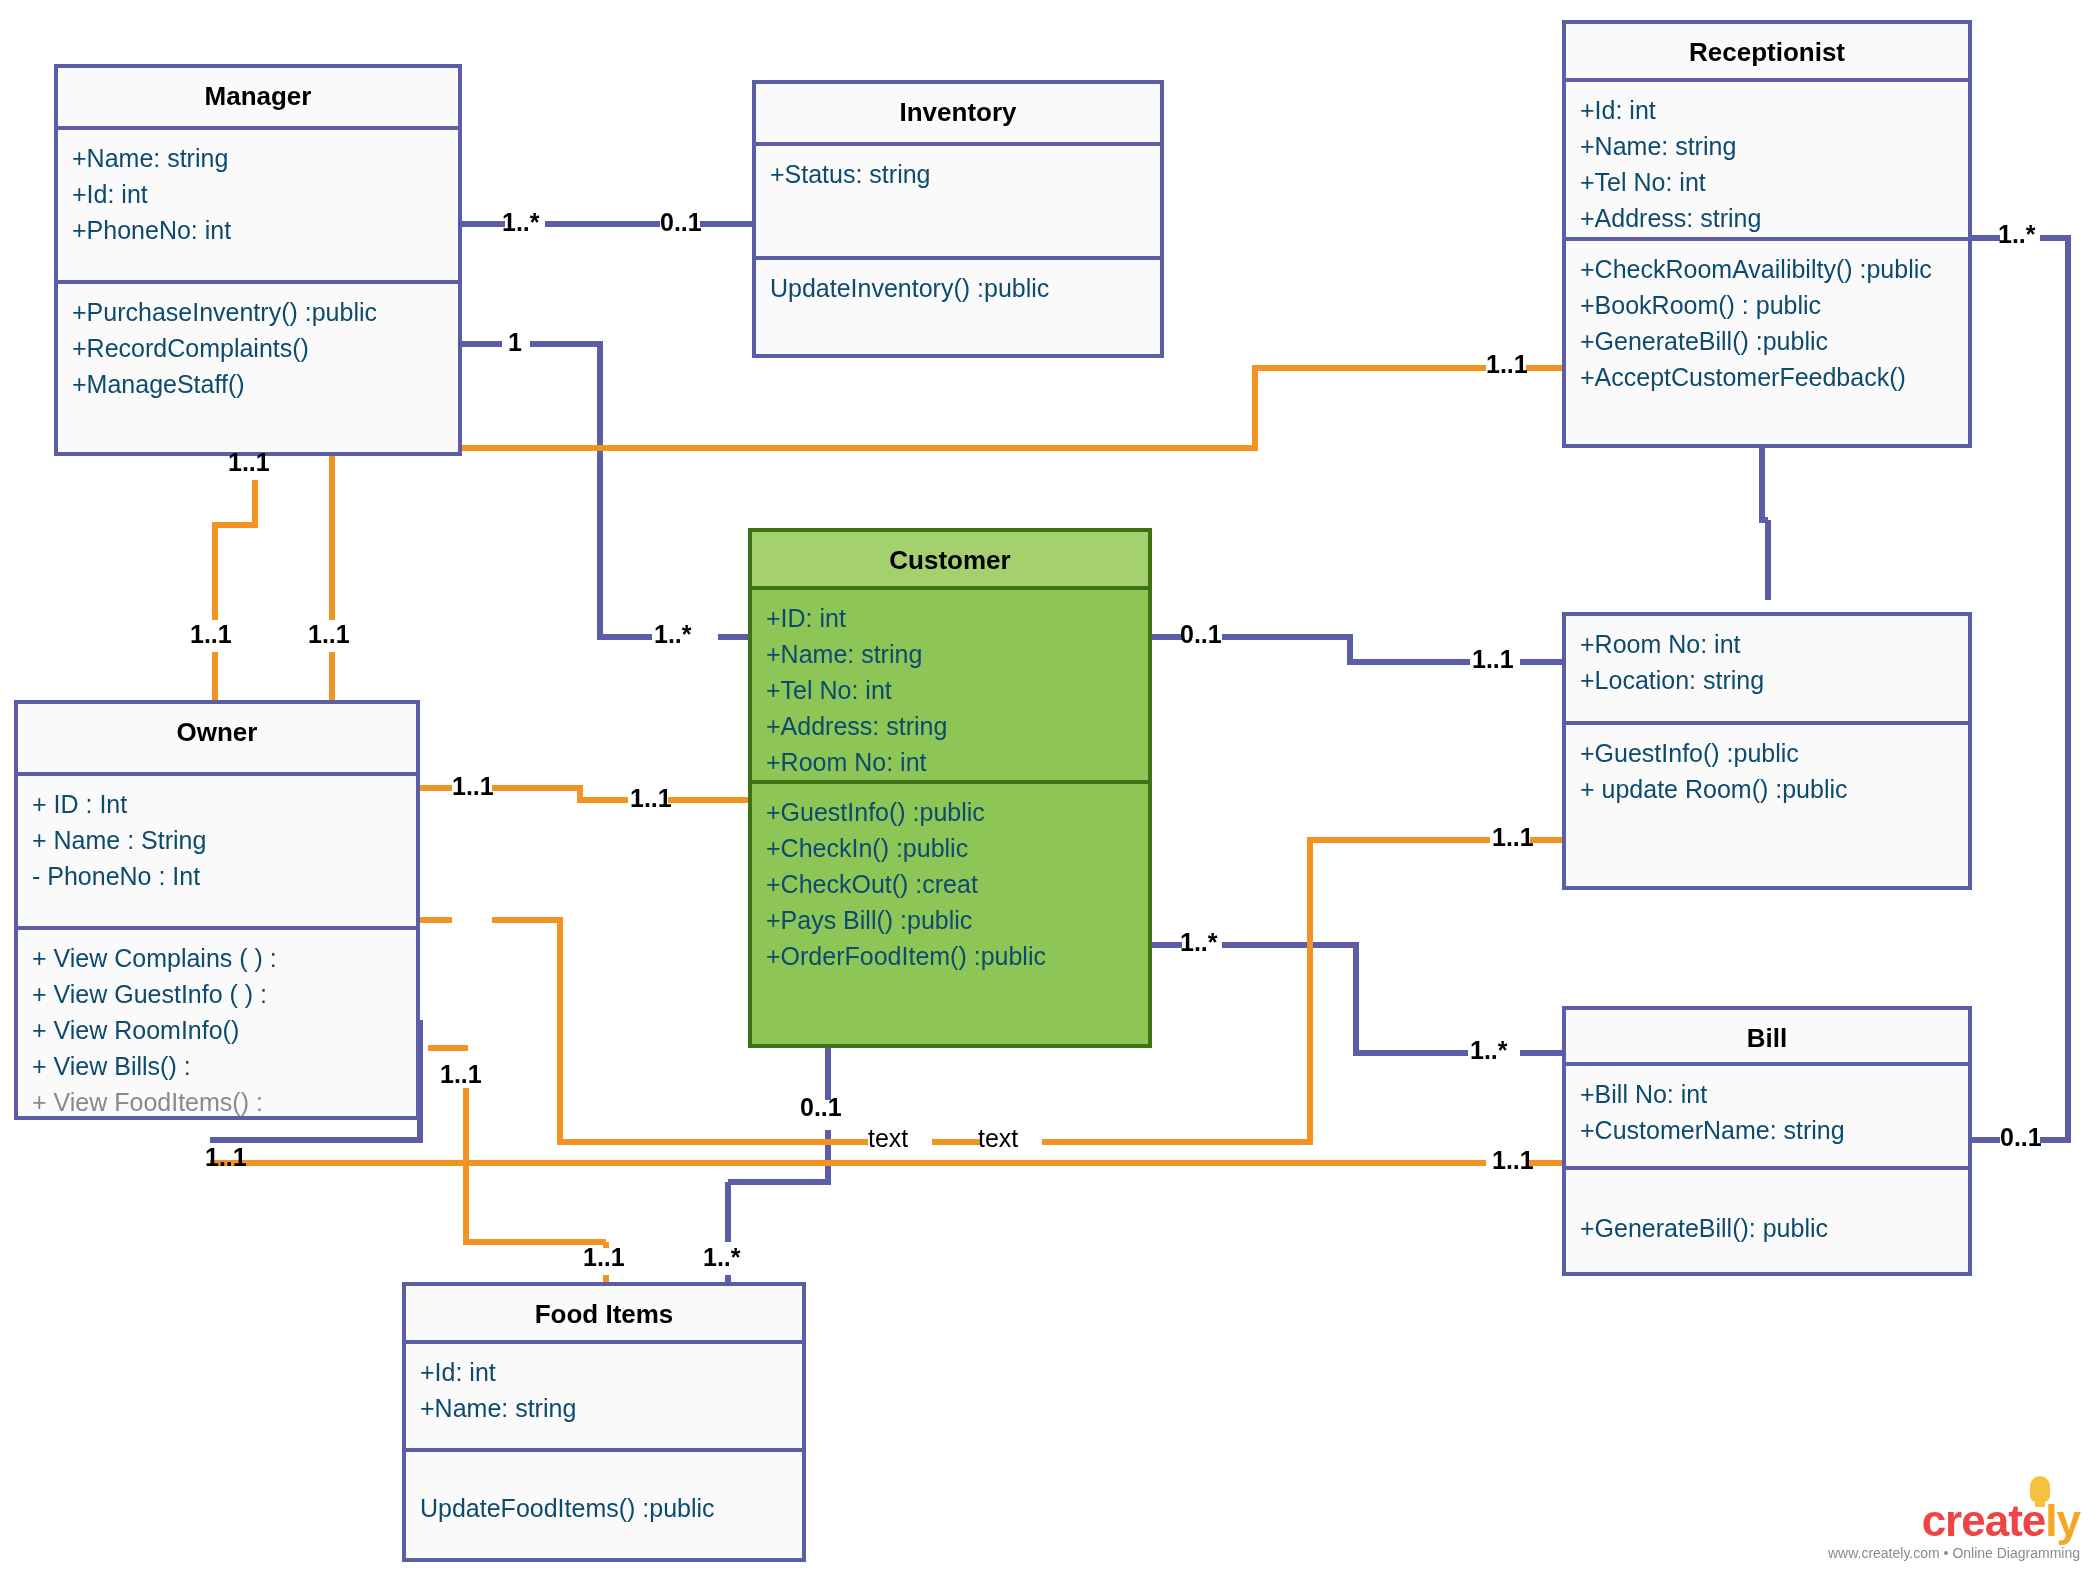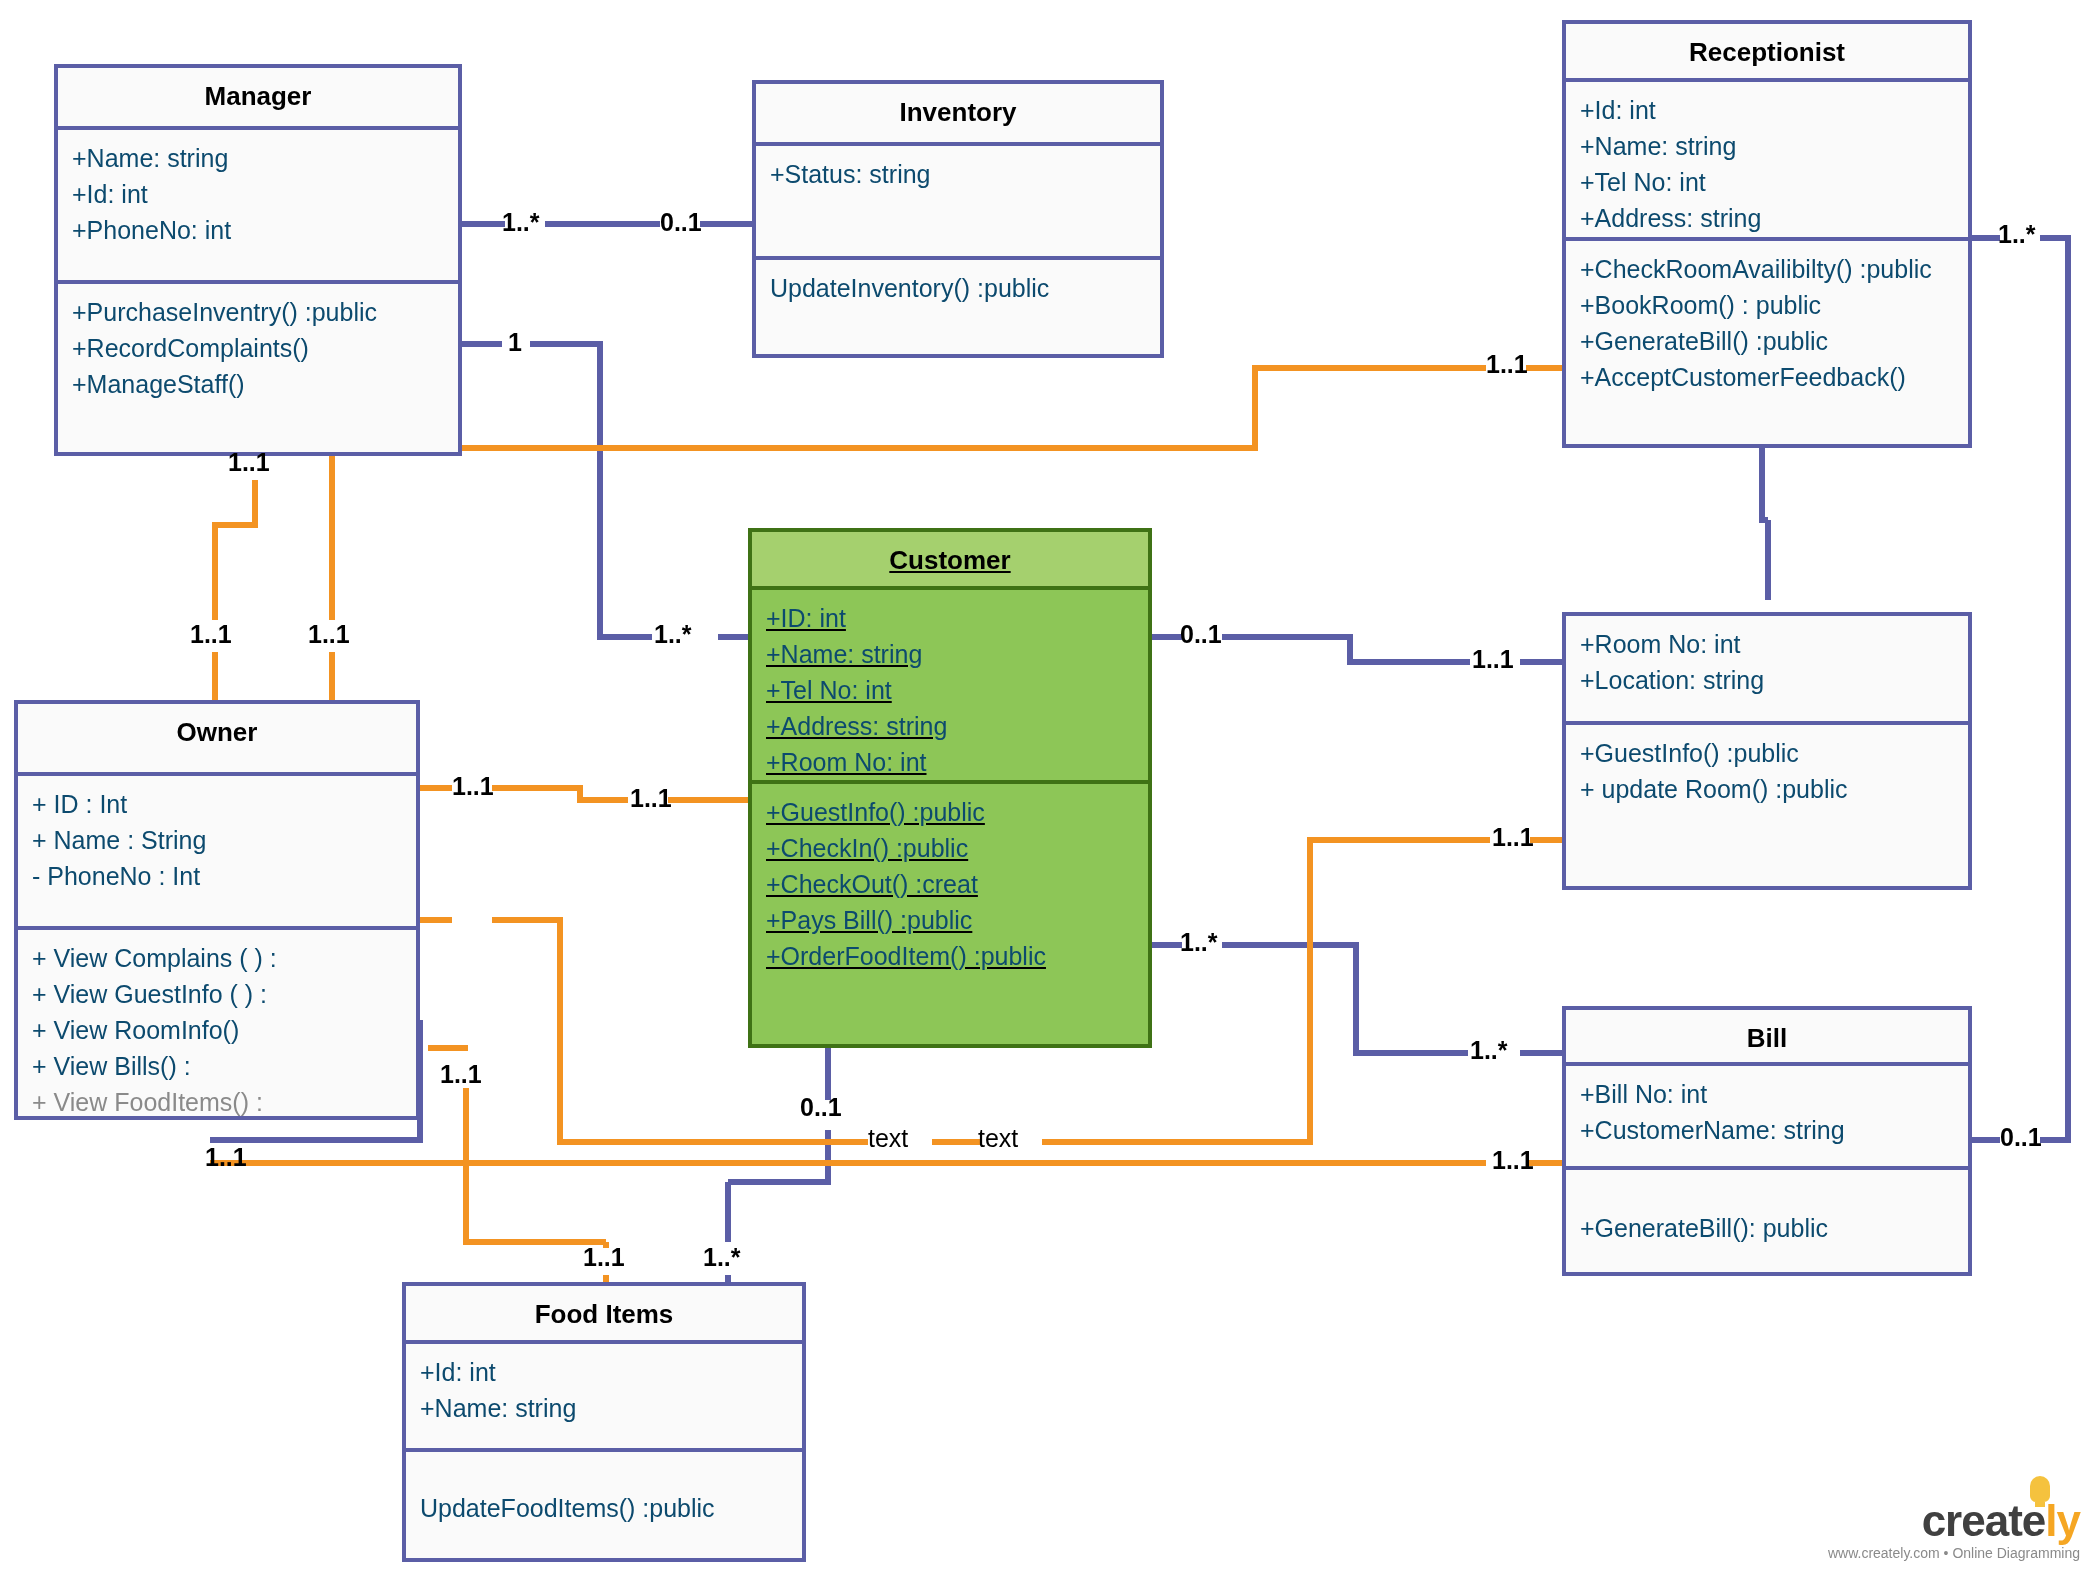--- a/index.html
+++ b/index.html
@@ -94,21 +94,21 @@
     z-index: 7;
   }
   .wm-logo {
     font-size: 44px;
     font-weight: bold;
     letter-spacing: -1px;
     line-height: 46px;
     position: relative;
     display: inline-block;
   }
-  .wm-crea { color: #404040; }
+  .wm-crea { color: #ef4444; }
   .wm-ly { color: #f5a623; }
   .wm-bulb {
     position: absolute;
     right: 30px;
     top: -22px;
     width: 20px;
     height: 26px;
     background: #f5c23e;
     border-radius: 10px 10px 6px 6px;
   }
@@ -232,21 +232,21 @@
       <div class="row">+Address: string</div>
     </div>
     <div class="sec divided">
       <div class="row">+CheckRoomAvailibilty() :public</div>
       <div class="row">+BookRoom() : public</div>
       <div class="row">+GenerateBill() :public</div>
       <div class="row">+AcceptCustomerFeedback()</div>
     </div>
   </div>
 
-  <div class="umlbox green" style="left:748px; top:528px; width:404px; height:520px;text-decoration:underline;">
+  <div class="umlbox green" style="left:748px; top:528px; width:404px; height:520px;">
     <div class="hdr" style="height:58px;">Customer</div>
     <div class="sec" style="height:190px;">
       <div class="row">+ID: int</div>
       <div class="row">+Name: string</div>
       <div class="row">+Tel No: int</div>
       <div class="row">+Address: string</div>
       <div class="row">+Room No: int</div>
     </div>
     <div class="sec divided">
       <div class="row">+GuestInfo() :public</div>

